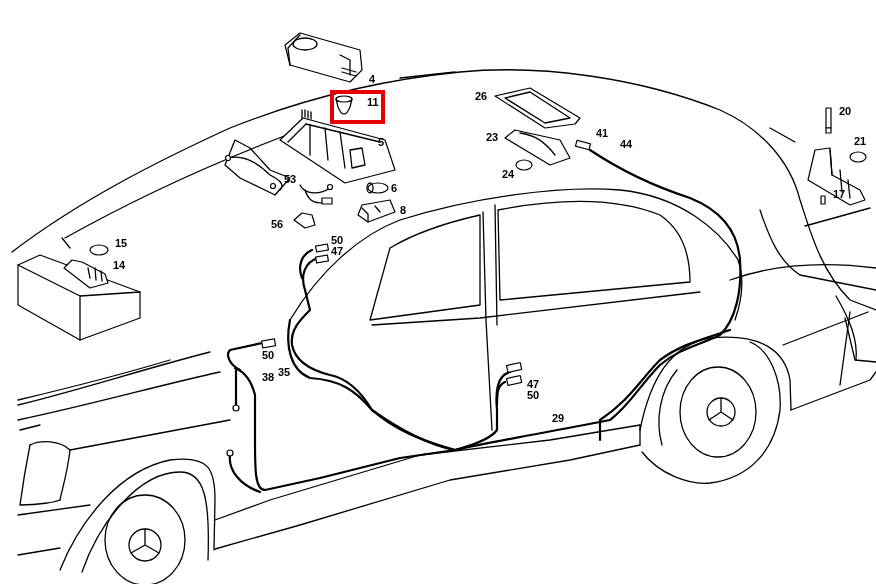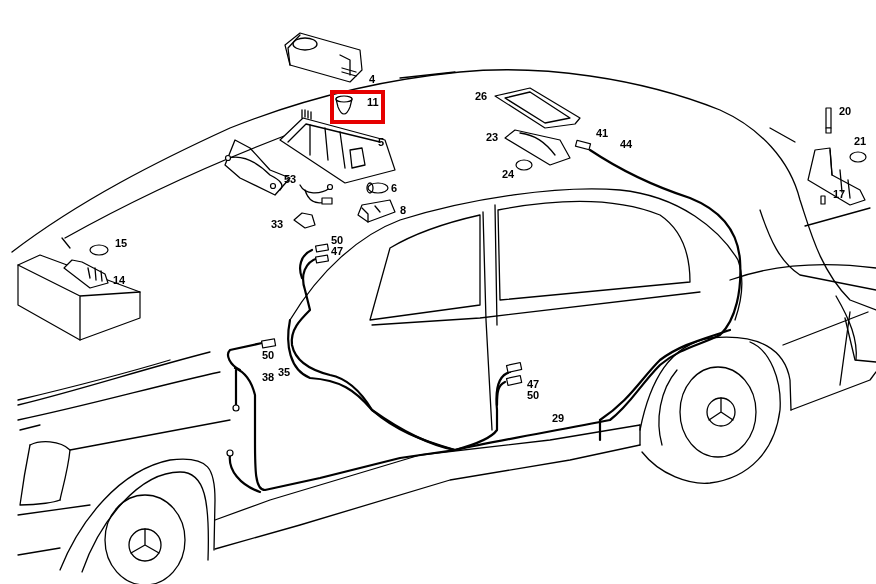--- a/index.html
+++ b/index.html
@@ -185,31 +185,31 @@
 </svg>
 
 <div class="hl" style="left:330px;top:90px;width:55px;height:34px;"></div>
 
 <div class="lbl" style="left:369px;top:73px;">4</div>
 <div class="lbl" style="left:359px;top:96px;margin-left:8px;">11</div>
 <div class="lbl" style="left:378px;top:136px;">5</div>
 <div class="lbl" style="left:391px;top:182px;">6</div>
 <div class="lbl" style="left:400px;top:204px;">8</div>
 <div class="lbl" style="left:284px;top:173px;">53</div>
-<div class="lbl" style="left:271px;top:218px;">33</div>
+<div class="lbl" style="left:271px;top:218px;">56</div>
 <div class="lbl" style="left:331px;top:234px;">50</div>
 <div class="lbl" style="left:331px;top:245px;">47</div>
 <div class="lbl" style="left:475px;top:90px;text-align:right;">26</div>
 <div class="lbl" style="left:486px;top:131px;">23</div>
 <div class="lbl" style="left:502px;top:168px;">24</div>
 <div class="lbl" style="left:596px;top:127px;">41</div>
 <div class="lbl" style="left:620px;top:138px;">44</div>
 <div class="lbl" style="left:839px;top:105px;">20</div>
 <div class="lbl" style="left:854px;top:135px;">21</div>
 <div class="lbl" style="left:801px;top:188px;margin-left:32px;">17</div>
 <div class="lbl" style="left:115px;top:237px;">15</div>
-<div class="lbl" style="left:113px;top:274px;">14</div>
+<div class="lbl" style="left:113px;top:259px;">14</div>
 <div class="lbl" style="left:262px;top:349px;">50</div>
 <div class="lbl" style="left:278px;top:360px;margin-top:6px;">35</div>
 <div class="lbl" style="left:262px;top:371px;">38</div>
 <div class="lbl" style="left:527px;top:378px;">47</div>
 <div class="lbl" style="left:527px;top:389px;">50</div>
 <div class="lbl" style="left:552px;top:412px;">29</div>
 
 </body></html>

